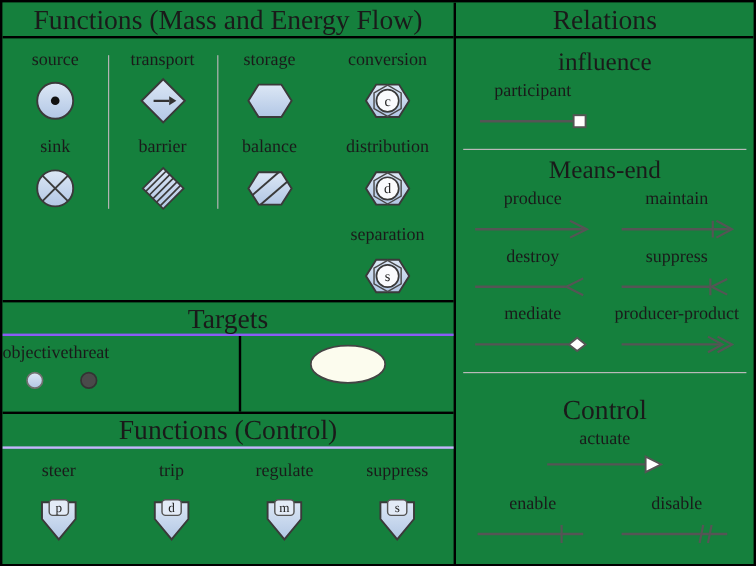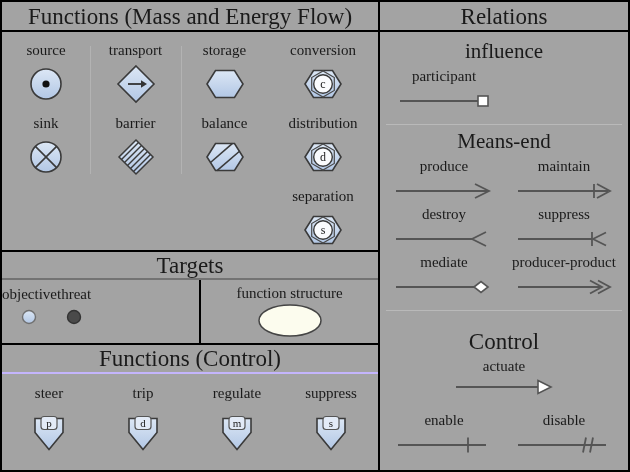--- a/index.html
+++ b/index.html
@@ -1,38 +1,38 @@
 <!DOCTYPE html>
 <html><head>
 <meta charset="utf-8">
 <style>
   html,body{margin:0;padding:0;background:#fff;}
   .frame{
     width:630px;height:472px;box-sizing:border-box;border:2px solid #000;
-    display:grid;grid-template-columns:378px 1fr;background:#a3a3a3;
+    display:grid;grid-template-columns:378px 1fr;background:#15803d;
     font-family:"Liberation Serif", serif;color:#1a1a1a;overflow:hidden;
   }
   .left{border-right:2px solid #000;display:flex;flex-direction:column;box-sizing:border-box;}
   .right{display:flex;flex-direction:column;box-sizing:border-box;}
   .panel-header{
     height:30px;flex:0 0 30px;border-bottom:2px solid #000;box-sizing:border-box;
     display:flex;align-items:center;justify-content:center;font-size:23px;line-height:1;
   }
   
   .flow-grid{
     position:relative;height:218px;flex:0 0 218px;box-sizing:border-box;
     display:grid;grid-template-columns:88px 91px 87px 110px;grid-template-rows:73px 73px 72px;
   }
   .cell{display:flex;flex-direction:column;align-items:center;padding-top:10px;box-sizing:border-box;}
   .lbl{font-size:15px;line-height:1.15;white-space:nowrap;}
   .cell .lbl{margin-bottom:5px;}
   .vdiv{position:absolute;top:14px;width:1px;height:128px;background:#b3b3b3;}
   
   .targets-header{
-    height:30px;flex:0 0 30px;border-top:2px solid #000;border-bottom:2px solid #737373;box-sizing:border-box;
+    height:30px;flex:0 0 30px;border-top:2px solid #000;border-bottom:2px solid #8b5cf6;box-sizing:border-box;
     display:flex;align-items:center;justify-content:center;font-size:23px;line-height:1;
   }
   .targets-body{height:63px;flex:0 0 63px;display:grid;grid-template-columns:197px 1fr;box-sizing:border-box;}
   .targets-left{display:flex;justify-content:flex-start;align-items:flex-start;padding-top:6px;}
   .t-item{display:flex;flex-direction:column;align-items:center;}
   .t-item svg{margin-top:5px;}
   .targets-right{border-left:2px solid #000;box-sizing:border-box;display:flex;flex-direction:column;align-items:center;padding-top:5px;}
   .targets-right svg{margin-top:1px;}
   
   .ctrl-header{
@@ -167,21 +167,20 @@
           </svg>
         </div>
         <div class="t-item">
           <span class="lbl">threat</span>
           <svg width="20" height="18">
             <circle cx="10" cy="9" r="6.5" fill="#4a4a4a" stroke="#333" stroke-width="1.4"></circle>
           </svg>
         </div>
       </div>
       <div class="targets-right">
-        <span class="lbl">function structure</span>
         <svg width="66" height="36">
           <ellipse cx="33" cy="17.5" rx="31" ry="15.5" fill="#fcfcee" stroke="#444" stroke-width="1.5"></ellipse>
         </svg>
       </div>
     </div>
 
     <div class="ctrl-header">Functions (Control)</div>
 
     <div class="ctrl-body">
       <div class="cell">

